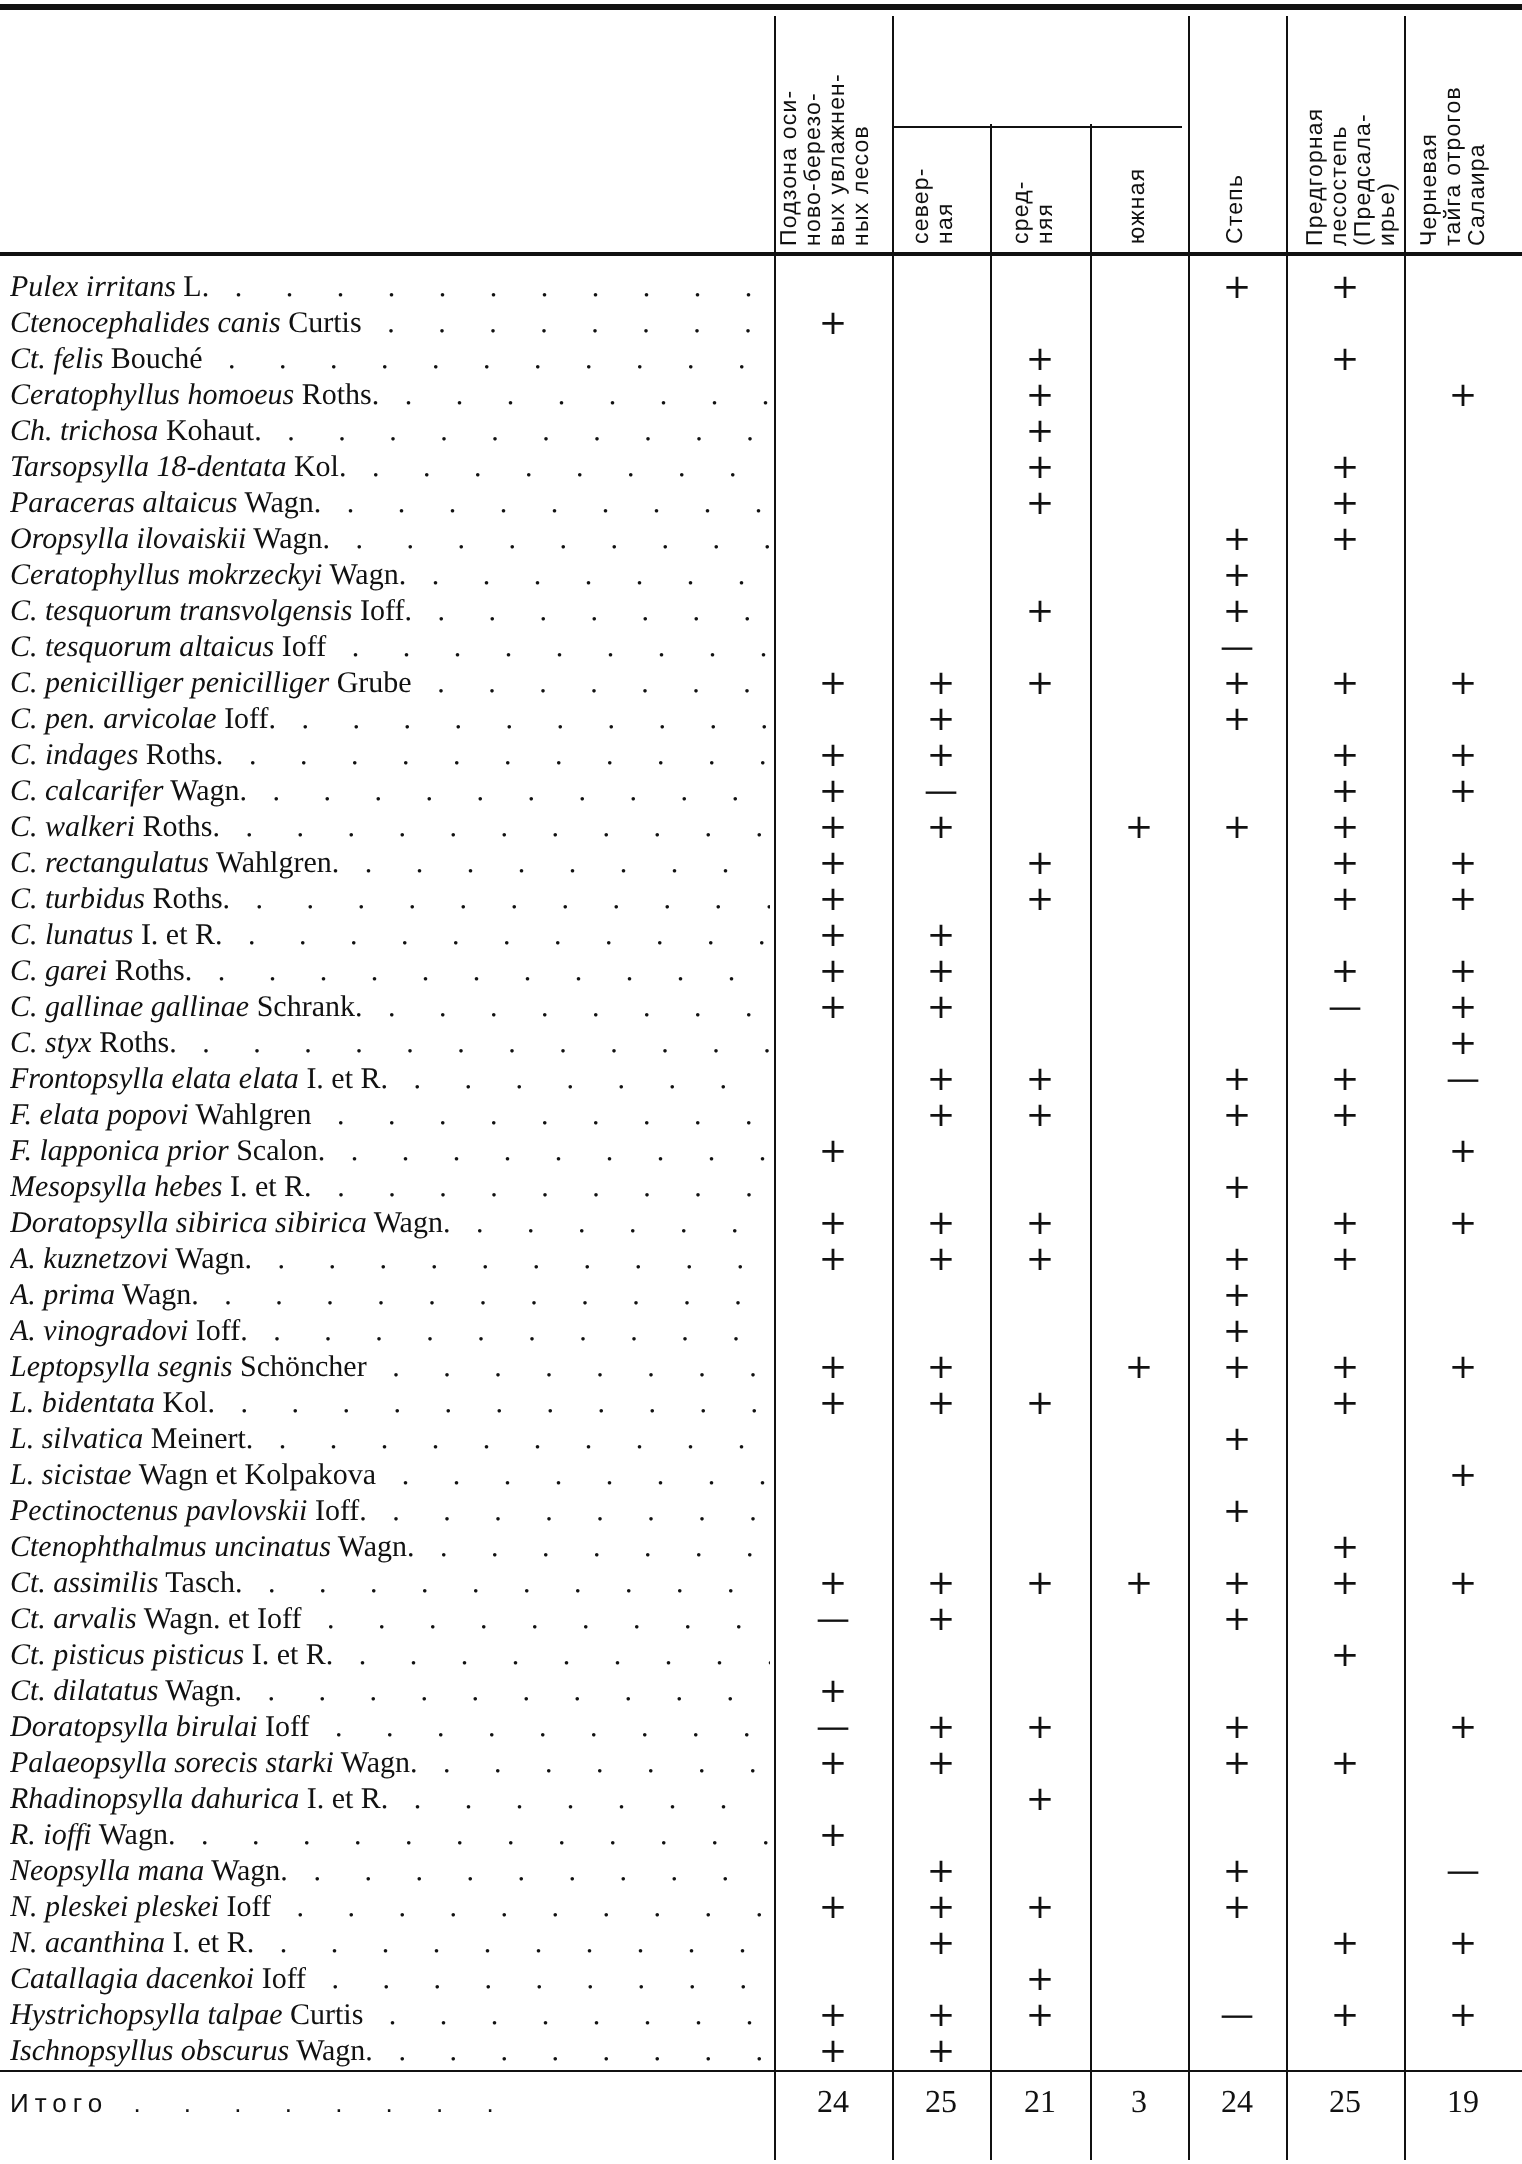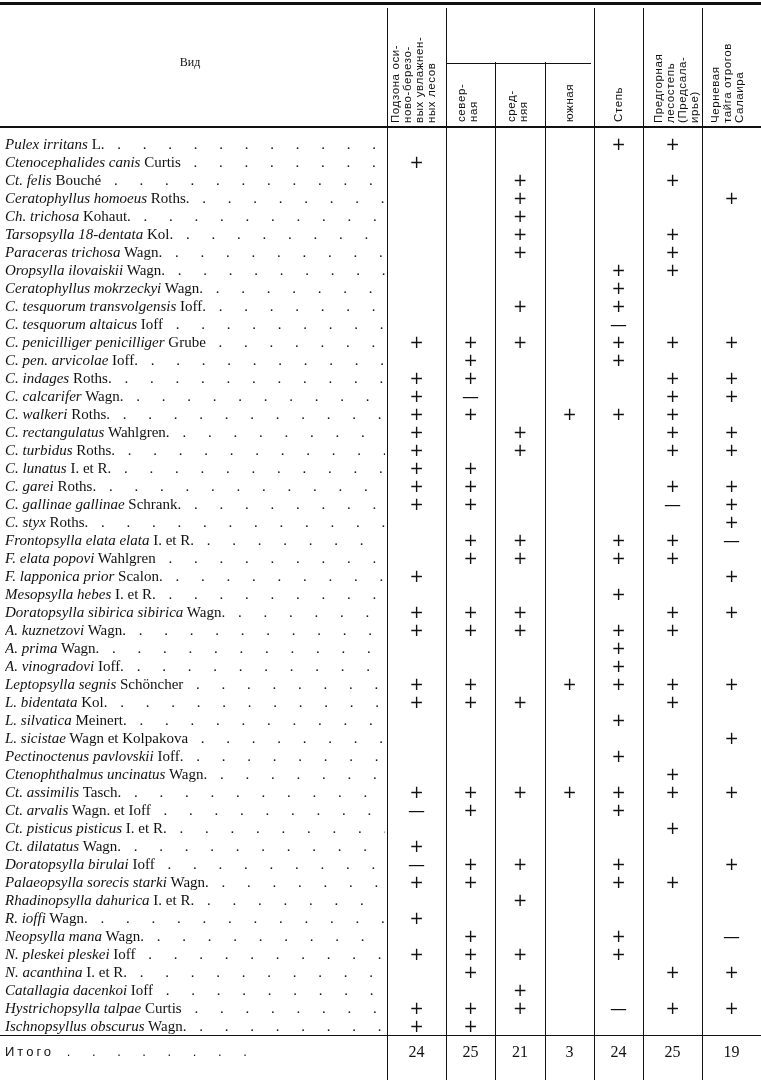--- a/index.html
+++ b/index.html
@@ -21,21 +21,20 @@
   .foot-line { position: absolute; left: 0; top: 1035px; width: 761px; height: 1px; background: #111; }
   .total-label { position: absolute; left: 5px; top: 1044px; font-size: 13px; letter-spacing: 3px; font-family: "Liberation Sans", "DejaVu Sans", sans-serif; white-space: nowrap; }
   .total { position: absolute; top: 1040px; height: 24px; line-height: 24px; text-align: center; font-size: 16px; }
 </style>
 </head>
 <body>
 
 <div class="topline"></div>
 
 <div class="head">
-  <div class="col-vid">Вид</div>
   <div class="barab-line"></div>
   <div class="vh" style="left:389px; top:8px; height:110px; white-space:pre-line; text-align:left;">Подзона оси-
 ново-березо-
 вых увлажнен-
 ных лесов</div>
   <div class="vh" style="left:455px; top:62px; height:55px; white-space:pre-line; text-align:left;">север-
 ная</div>
   <div class="vh" style="left:505px; top:62px; height:55px; white-space:pre-line; text-align:left;">сред-
 няя</div>
   <div class="vh" style="left:563px; top:62px; height:55px; white-space:pre-line; text-align:left;">южная</div>
@@ -113,21 +112,21 @@
       <div class="name"><i>Tarsopsylla 18-dentata</i> <span>Kol.</span><span class="dots"> . . . . . . . . . . . . . . .</span></div>
       <div class="cell" style="left: 387px; width: 59px;"></div>
       <div class="cell" style="left: 446px; width: 49px;"></div>
       <div class="cell" style="left: 495px; width: 50px;">+</div>
       <div class="cell" style="left: 545px; width: 49px;"></div>
       <div class="cell" style="left: 594px; width: 49px;"></div>
       <div class="cell" style="left: 643px; width: 59px;">+</div>
       <div class="cell" style="left: 702px; width: 59px;"></div>
     </div>
     <div class="row" style="top: 108px;">
-      <div class="name"><i>Paraceras trichosa</i> <span>Wagn.</span><span class="dots"> . . . . . . . . . . . . . . .</span></div>
+      <div class="name"><i>Paraceras altaicus</i> <span>Wagn.</span><span class="dots"> . . . . . . . . . . . . . . .</span></div>
       <div class="cell" style="left: 387px; width: 59px;"></div>
       <div class="cell" style="left: 446px; width: 49px;"></div>
       <div class="cell" style="left: 495px; width: 50px;">+</div>
       <div class="cell" style="left: 545px; width: 49px;"></div>
       <div class="cell" style="left: 594px; width: 49px;"></div>
       <div class="cell" style="left: 643px; width: 59px;">+</div>
       <div class="cell" style="left: 702px; width: 59px;"></div>
     </div>
     <div class="row" style="top: 126px;">
       <div class="name"><i>Oropsylla ilovaiskii</i> <span>Wagn.</span><span class="dots"> . . . . . . . . . . . . . . .</span></div>

